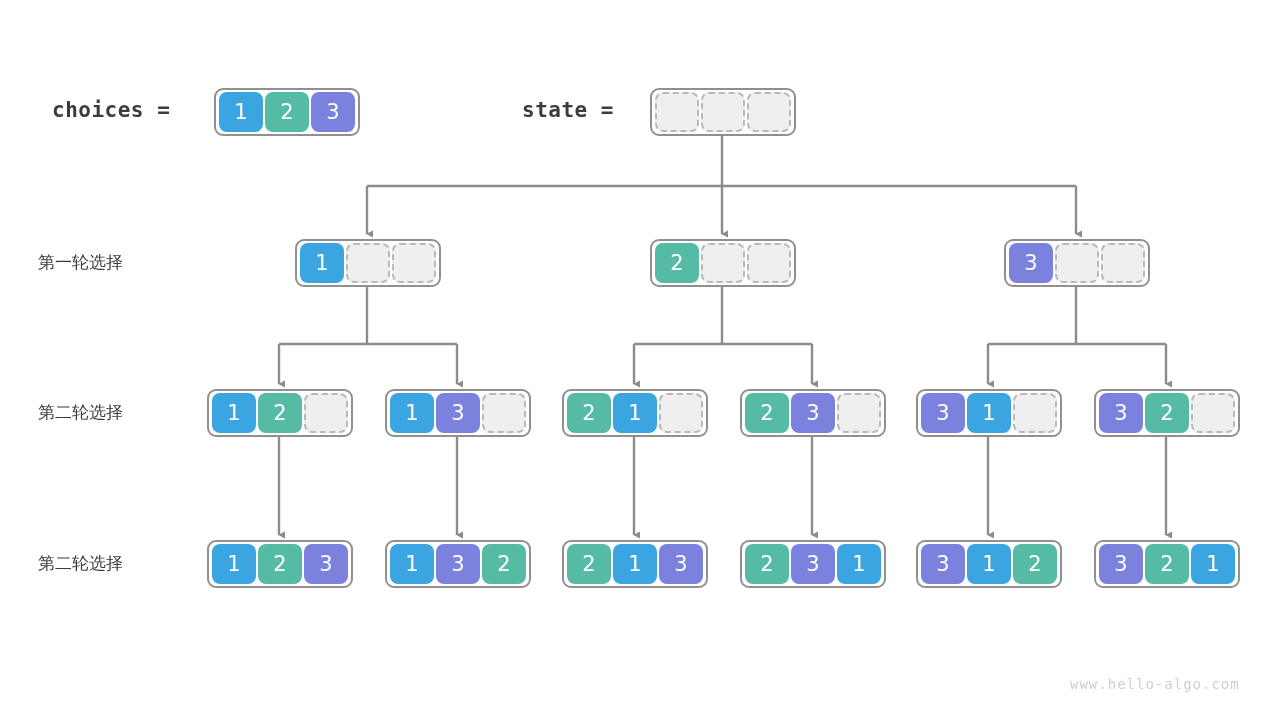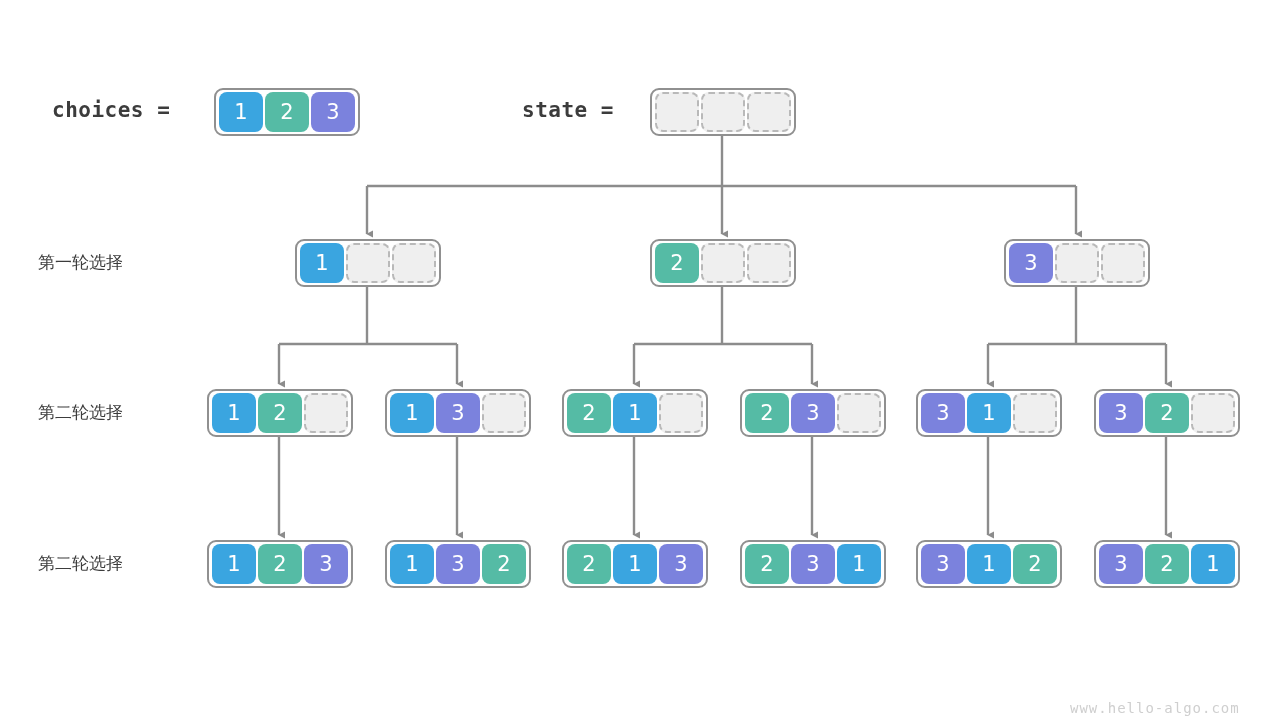--- a/index.html
+++ b/index.html
@@ -209,15 +209,15 @@
         <div class="cell" style="background: rgb(58, 165, 224);">1</div>
         <div class="cell" style="background: rgb(85, 187, 165);">2</div>
       </div>
       <div class="array-node" style="left: 1094px; top: 540px;">
         <div class="cell" style="background: rgb(123, 130, 221);">3</div>
         <div class="cell" style="background: rgb(85, 187, 165);">2</div>
         <div class="cell" style="background: rgb(58, 165, 224);">1</div>
       </div>
     </div>
 
-  <div class="watermark" style="left:1070px; top:676px;margin-top:24px;">www.hello-algo.com</div>
+  <div class="watermark" style="left:1070px; top:676px;">www.hello-algo.com</div>
 
 </div>
 
 </body></html>

